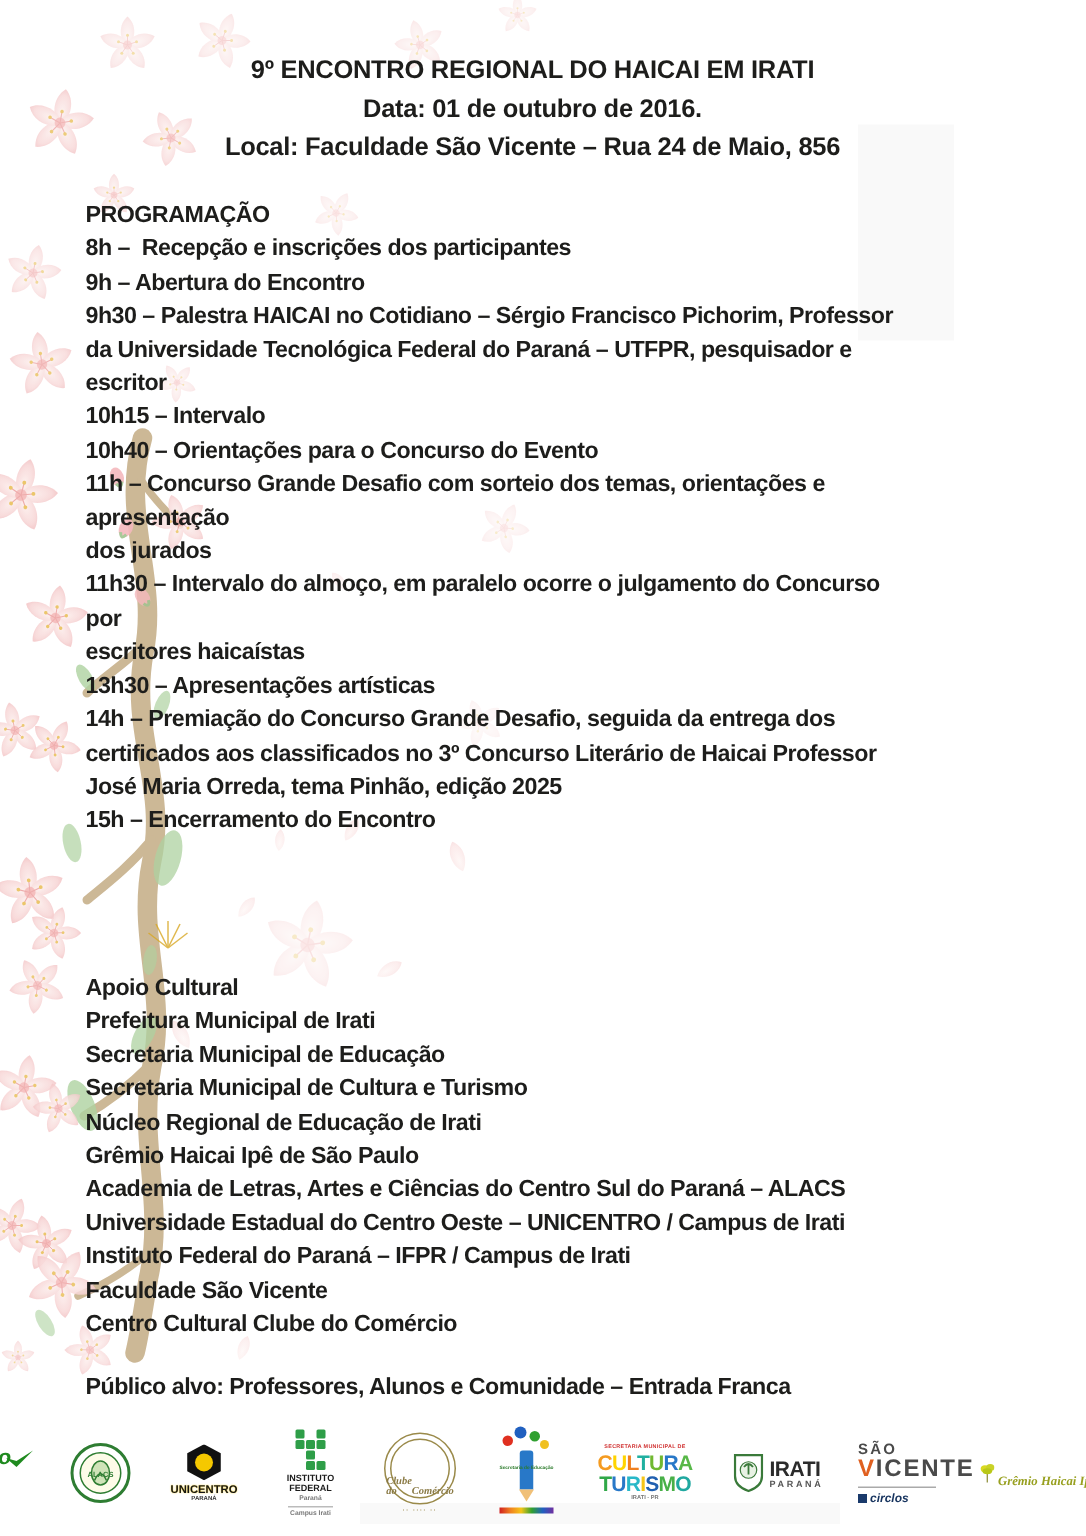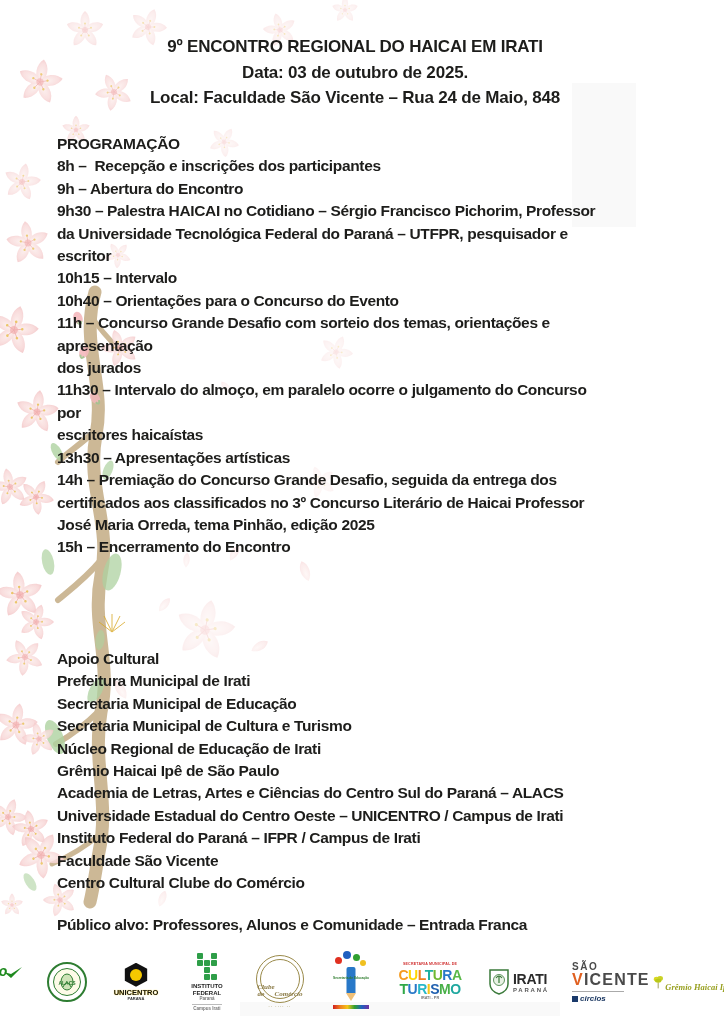--- a/index.html
+++ b/index.html
@@ -218,22 +218,22 @@
       <use href="#petal" transform="translate(160,905) rotate(20) scale(0.8)" opacity="0.4"></use>
       <use href="#petal" transform="translate(230,392) rotate(-40) scale(0.7)" opacity="0.35"></use>
     </g>
   </svg>
 
   <div class="ghost ghost1"></div>
   <div class="ghost ghost2"></div>
 
   <header class="titleblock">
     <div data-bind="header.title">9º ENCONTRO REGIONAL DO HAICAI EM IRATI</div>
-    <div data-bind="header.date_line">Data: 03 de outubro de 2025.</div>
-    <div data-bind="header.location_line">Local: Faculdade São Vicente – Rua 24 de Maio, 848</div>
+    <div data-bind="header.date_line">Data: 01 de outubro de 2016.</div>
+    <div data-bind="header.location_line">Local: Faculdade São Vicente – Rua 24 de Maio, 856</div>
   </header>
 
   <section class="txt sec-program">
     <div class="line" data-bind="program.heading">PROGRAMAÇÃO</div>
     <div data-bind-list="program.lines">
       
     <div class="line">8h –  Recepção e inscrições dos participantes</div><div class="line">9h – Abertura do Encontro</div><div class="line">9h30 – Palestra HAICAI no Cotidiano – Sérgio Francisco Pichorim, Professor</div><div class="line">da Universidade Tecnológica Federal do Paraná – UTFPR, pesquisador e</div><div class="line">escritor</div><div class="line">10h15 – Intervalo</div><div class="line">10h40 – Orientações para o Concurso do Evento</div><div class="line">11h – Concurso Grande Desafio com sorteio dos temas, orientações e</div><div class="line">apresentação</div><div class="line">dos jurados</div><div class="line">11h30 – Intervalo do almoço, em paralelo ocorre o julgamento do Concurso</div><div class="line">por</div><div class="line">escritores haicaístas</div><div class="line">13h30 – Apresentações artísticas</div><div class="line">14h – Premiação do Concurso Grande Desafio, seguida da entrega dos</div><div class="line">certificados aos classificados no 3º Concurso Literário de Haicai Professor</div><div class="line">José Maria Orreda, tema Pinhão, edição 2025</div><div class="line">15h – Encerramento do Encontro</div></div>
   </section>
 
 

